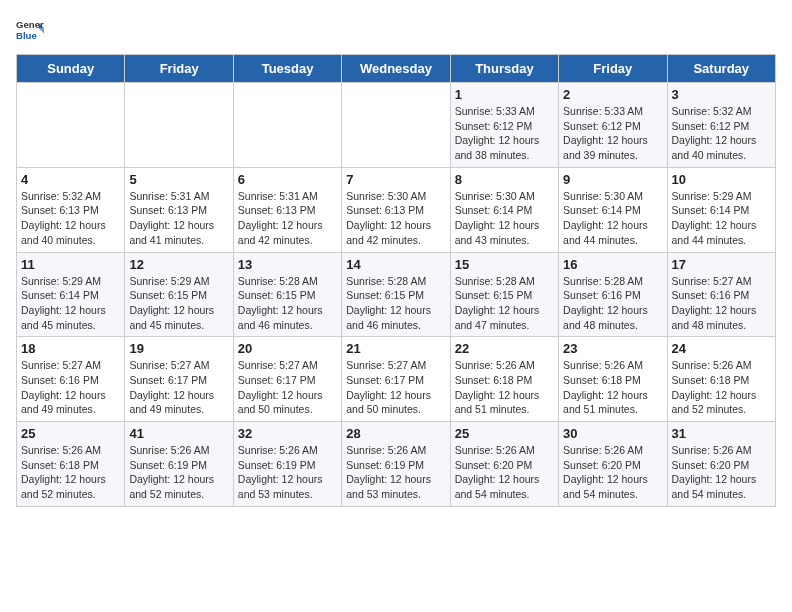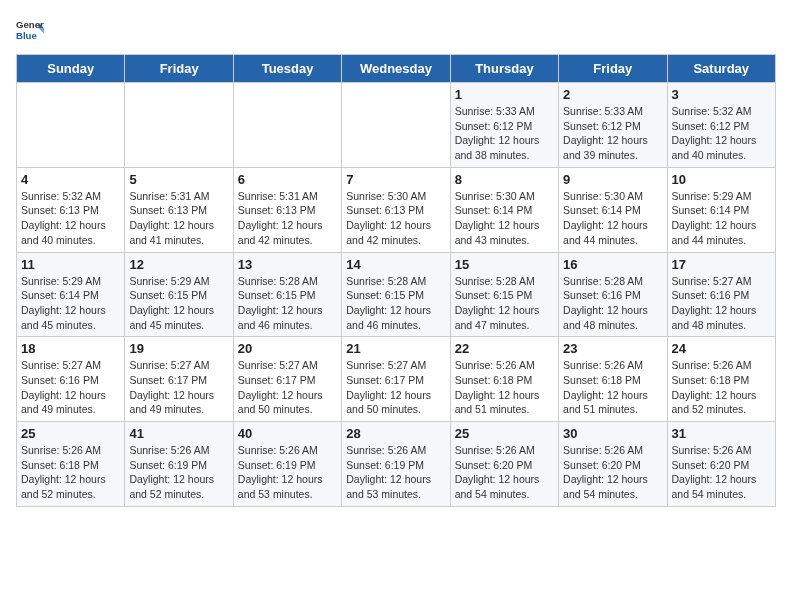--- a/index.html
+++ b/index.html
@@ -300,21 +300,21 @@
 and 52 minutes.</div>
         </td>
         <td>
           <span class="day-num">41</span>
           <div class="day-detail" style="white-space: pre-line;">Sunrise: 5:26 AM
 Sunset: 6:19 PM
 Daylight: 12 hours
 and 52 minutes.</div>
         </td>
         <td>
-          <span class="day-num">40</span>
+          <span class="day-num">32</span>
           <div class="day-detail" style="white-space: pre-line;">Sunrise: 5:26 AM
 Sunset: 6:19 PM
 Daylight: 12 hours
 and 53 minutes.</div>
         </td>
         <td>
           <span class="day-num">28</span>
           <div class="day-detail" style="white-space: pre-line;">Sunrise: 5:26 AM
 Sunset: 6:19 PM
 Daylight: 12 hours

